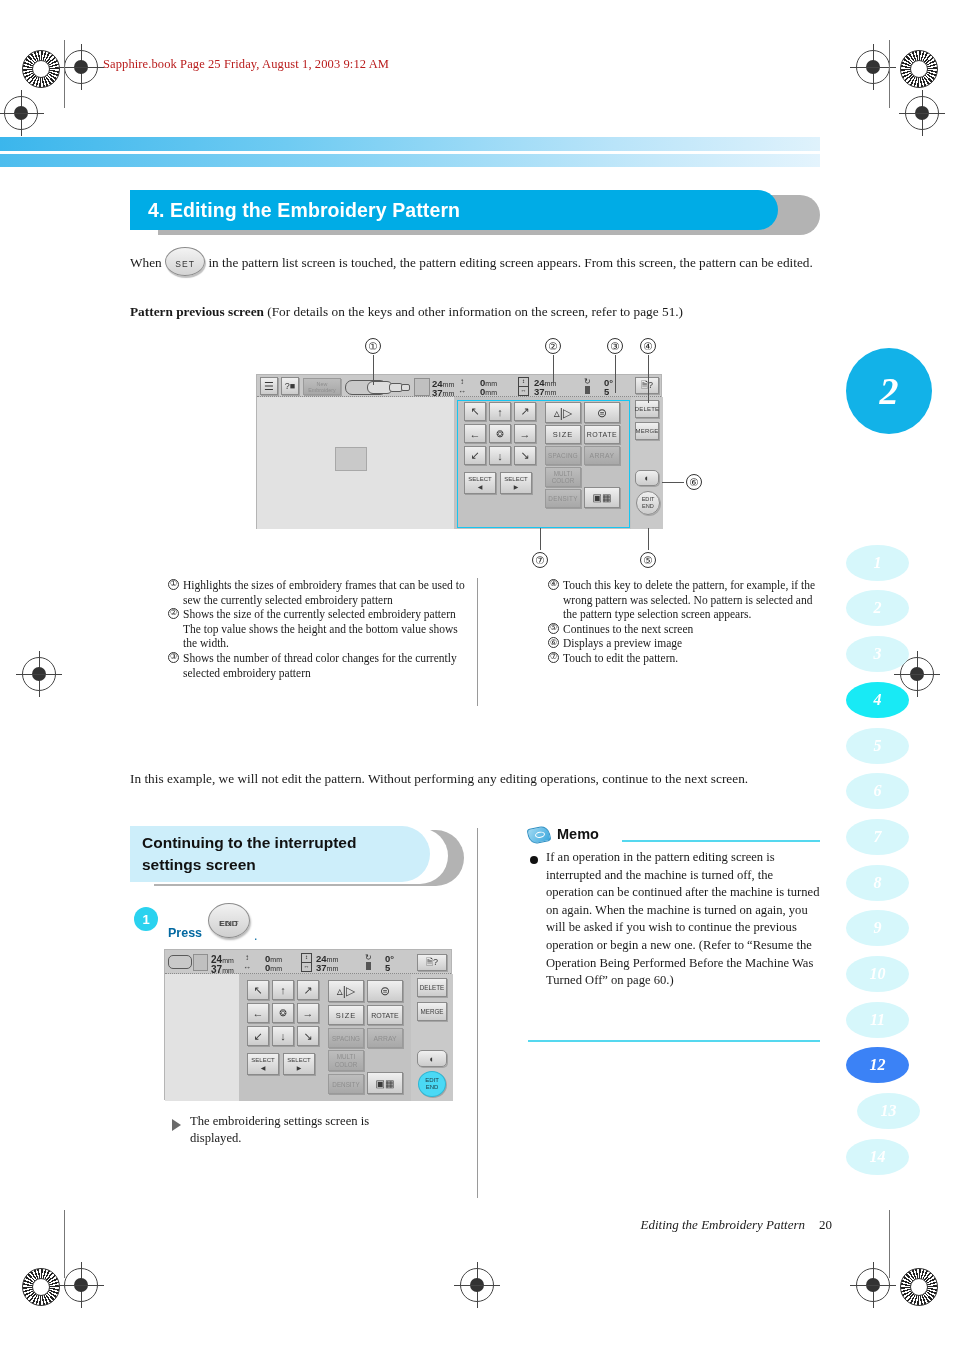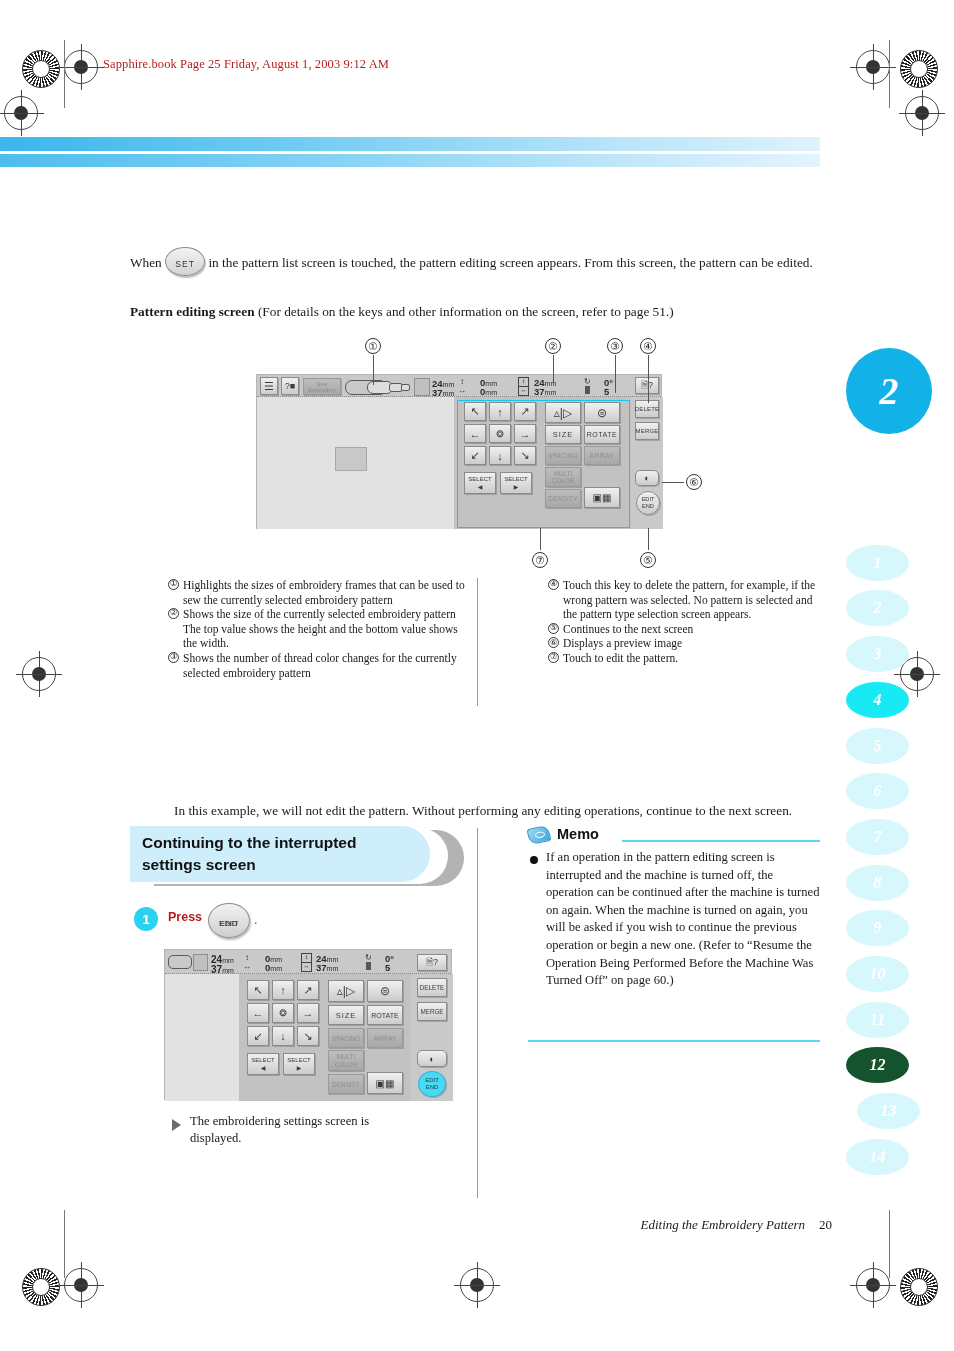--- a/index.html
+++ b/index.html
@@ -107,21 +107,21 @@
   .subpill .fill{position:absolute;left:0;top:0;width:300px;height:56px;
      border-radius:0 30px 30px 0;background:#cdeefa;}
   .subpill h2{position:absolute;left:12px;top:6px;margin:0;color:#111;
      font-family:"Liberation Sans",sans-serif;font-weight:bold;font-size:15.5px;line-height:22px;}
 
   .stepnum{position:absolute;width:24px;height:24px;border-radius:50%;background:#2ad2ef;
      color:#fff;font-family:"Liberation Sans",sans-serif;font-weight:bold;font-size:13px;
      display:flex;align-items:center;justify-content:center;}
 
   .presslbl{position:absolute;font-family:"Liberation Sans",sans-serif;font-weight:bold;
-     font-size:12.5px;color:#b91c1c;}
+     font-size:12.5px;color:#0369a1;margin-top:16px;}
 
   
   .memo-icon{position:absolute;width:22px;height:16px;background:linear-gradient(135deg,#9fd9f2,#3ba7dd);
      border-radius:3px 9px 3px 9px;transform:rotate(-12deg);border:1px solid #2d8ec2;box-sizing:border-box;}
   .memo-icon:after{content:"";position:absolute;left:6px;top:4px;width:10px;height:6px;
      border:1.4px solid #ffffff;border-radius:50%;box-sizing:border-box;}
   .memo-title{position:absolute;font-family:"Liberation Sans",sans-serif;font-weight:bold;
      font-size:14.5px;color:#111;}
   .memo-rule{position:absolute;height:1.6px;background:#55d8ef;}
   .memo-body{position:absolute;font-size:12.6px;line-height:17.6px;color:#1a1a1a;
@@ -191,29 +191,34 @@
   <div class="cropline" style="left:889px;top:40px;width:1px;height:68px;"></div>
   <div class="cropline" style="left:64px;top:1210px;width:1px;height:68px;"></div>
   <div class="cropline" style="left:889px;top:1210px;width:1px;height:68px;"></div>
   <div class="cropline" style="left:476px;top:640px;width:1px;height:0px;"></div>
 
   <div class="bookline">Sapphire.book  Page 25  Friday, August 1, 2003  9:12 AM</div>
 
   <div class="topbar1"></div>
   <div class="topbar2"></div>
 
+  <div class="banner">
+    <div class="shadow"></div>
+    <div class="fill"></div>
+    <h1>4. Editing the Embroidery Pattern</h1>
+  </div>
 
   <div class="body-txt" style="left:130px;top:247px;width:690px;">
     <span>When</span>
     <span class="setkey"><span>SET</span></span>
     <span>in the pattern list screen is touched, the pattern editing screen appears. From this screen, the pattern can be edited.</span>
   </div>
 
   <div class="body-txt" style="left:130px;top:303px;width:700px;">
-    <b>Pattern editing screen</b>
+    <b>Pattern previous screen</b>
     <span>(For details on the keys and other information on the screen, refer to page 51.)</span>
   </div>
 
   <div class="lcd" style="left:256px;top:374px;width:406px;height:155px;">
     <div class="hdr"></div>
     <div class="canvas" style="left:0;top:22px;width:197px;height:132px;">
       <div style="position:absolute;left:78px;top:50px;width:30px;height:22px;background:#c9c9c9;border:1px solid #a8a8a8;"></div>
     </div>
     <div class="panel" style="left:197px;top:22px;width:177px;height:132px;"></div>
     <div class="rightcol" style="left:374px;top:22px;width:32px;height:132px;"></div>
@@ -364,21 +369,21 @@
     <div class="capitem">
       <span class="cm">⑥</span>
       <span>Displays a preview image</span>
     </div>
     <div class="capitem">
       <span class="cm">⑦</span>
       <span>Touch to edit the pattern.</span>
     </div>
   </div>
 
-  <div class="body-txt" style="left:130px;top:801px;width:700px;line-height:19px;margin-left:44px;">In this example, we will not edit the pattern. Without performing any editing operations, continue to the next screen.</div>
+  <div class="body-txt" style="left:130px;top:769px;width:700px;line-height:19px;">In this example, we will not edit the pattern. Without performing any editing operations, continue to the next screen.</div>
 
   <div class="memo-divider" style="left:477px;top:828px;height:370px;"></div>
 
   <div class="subpill" style="left:130px;top:826px;width:340px;height:62px;">
     <div class="sh2"></div>
     <div class="sh1"></div>
     <div class="fill"></div>
     <h2>
       <span>Continuing to the interrupted</span><br>
       <span>settings screen</span>
@@ -519,21 +524,21 @@
       </div>
     <div class="chaptab" style="position:absolute;left:0;top:365px;width:63px;height:36px;background:#d6f7fb;font-size:16px;">
         <span>9</span>
       </div>
     <div class="chaptab" style="position:absolute;left:0;top:411px;width:63px;height:36px;background:#d6f7fb;font-size:16px;">
         <span>10</span>
       </div>
     <div class="chaptab" style="position:absolute;left:0;top:457px;width:63px;height:36px;background:#d6f7fb;font-size:16px;">
         <span>11</span>
       </div>
-    <div class="chaptab" style="position:absolute;left:0;top:502px;width:63px;height:36px;background:#14532d;font-size:16px;">
+    <div class="chaptab" style="position:absolute;left:0;top:502px;width:63px;height:36px;background:#3b82f6;font-size:16px;">
         <span>12</span>
       </div>
     <div class="chaptab" style="position:absolute;left:11px;top:548px;width:63px;height:36px;background:#d6f7fb;font-size:16px;">
         <span>13</span>
       </div>
     <div class="chaptab" style="position:absolute;left:0;top:594px;width:63px;height:36px;background:#d6f7fb;font-size:16px;font-style:italic;">
         <span>14</span>
       </div>
   </div>
 

